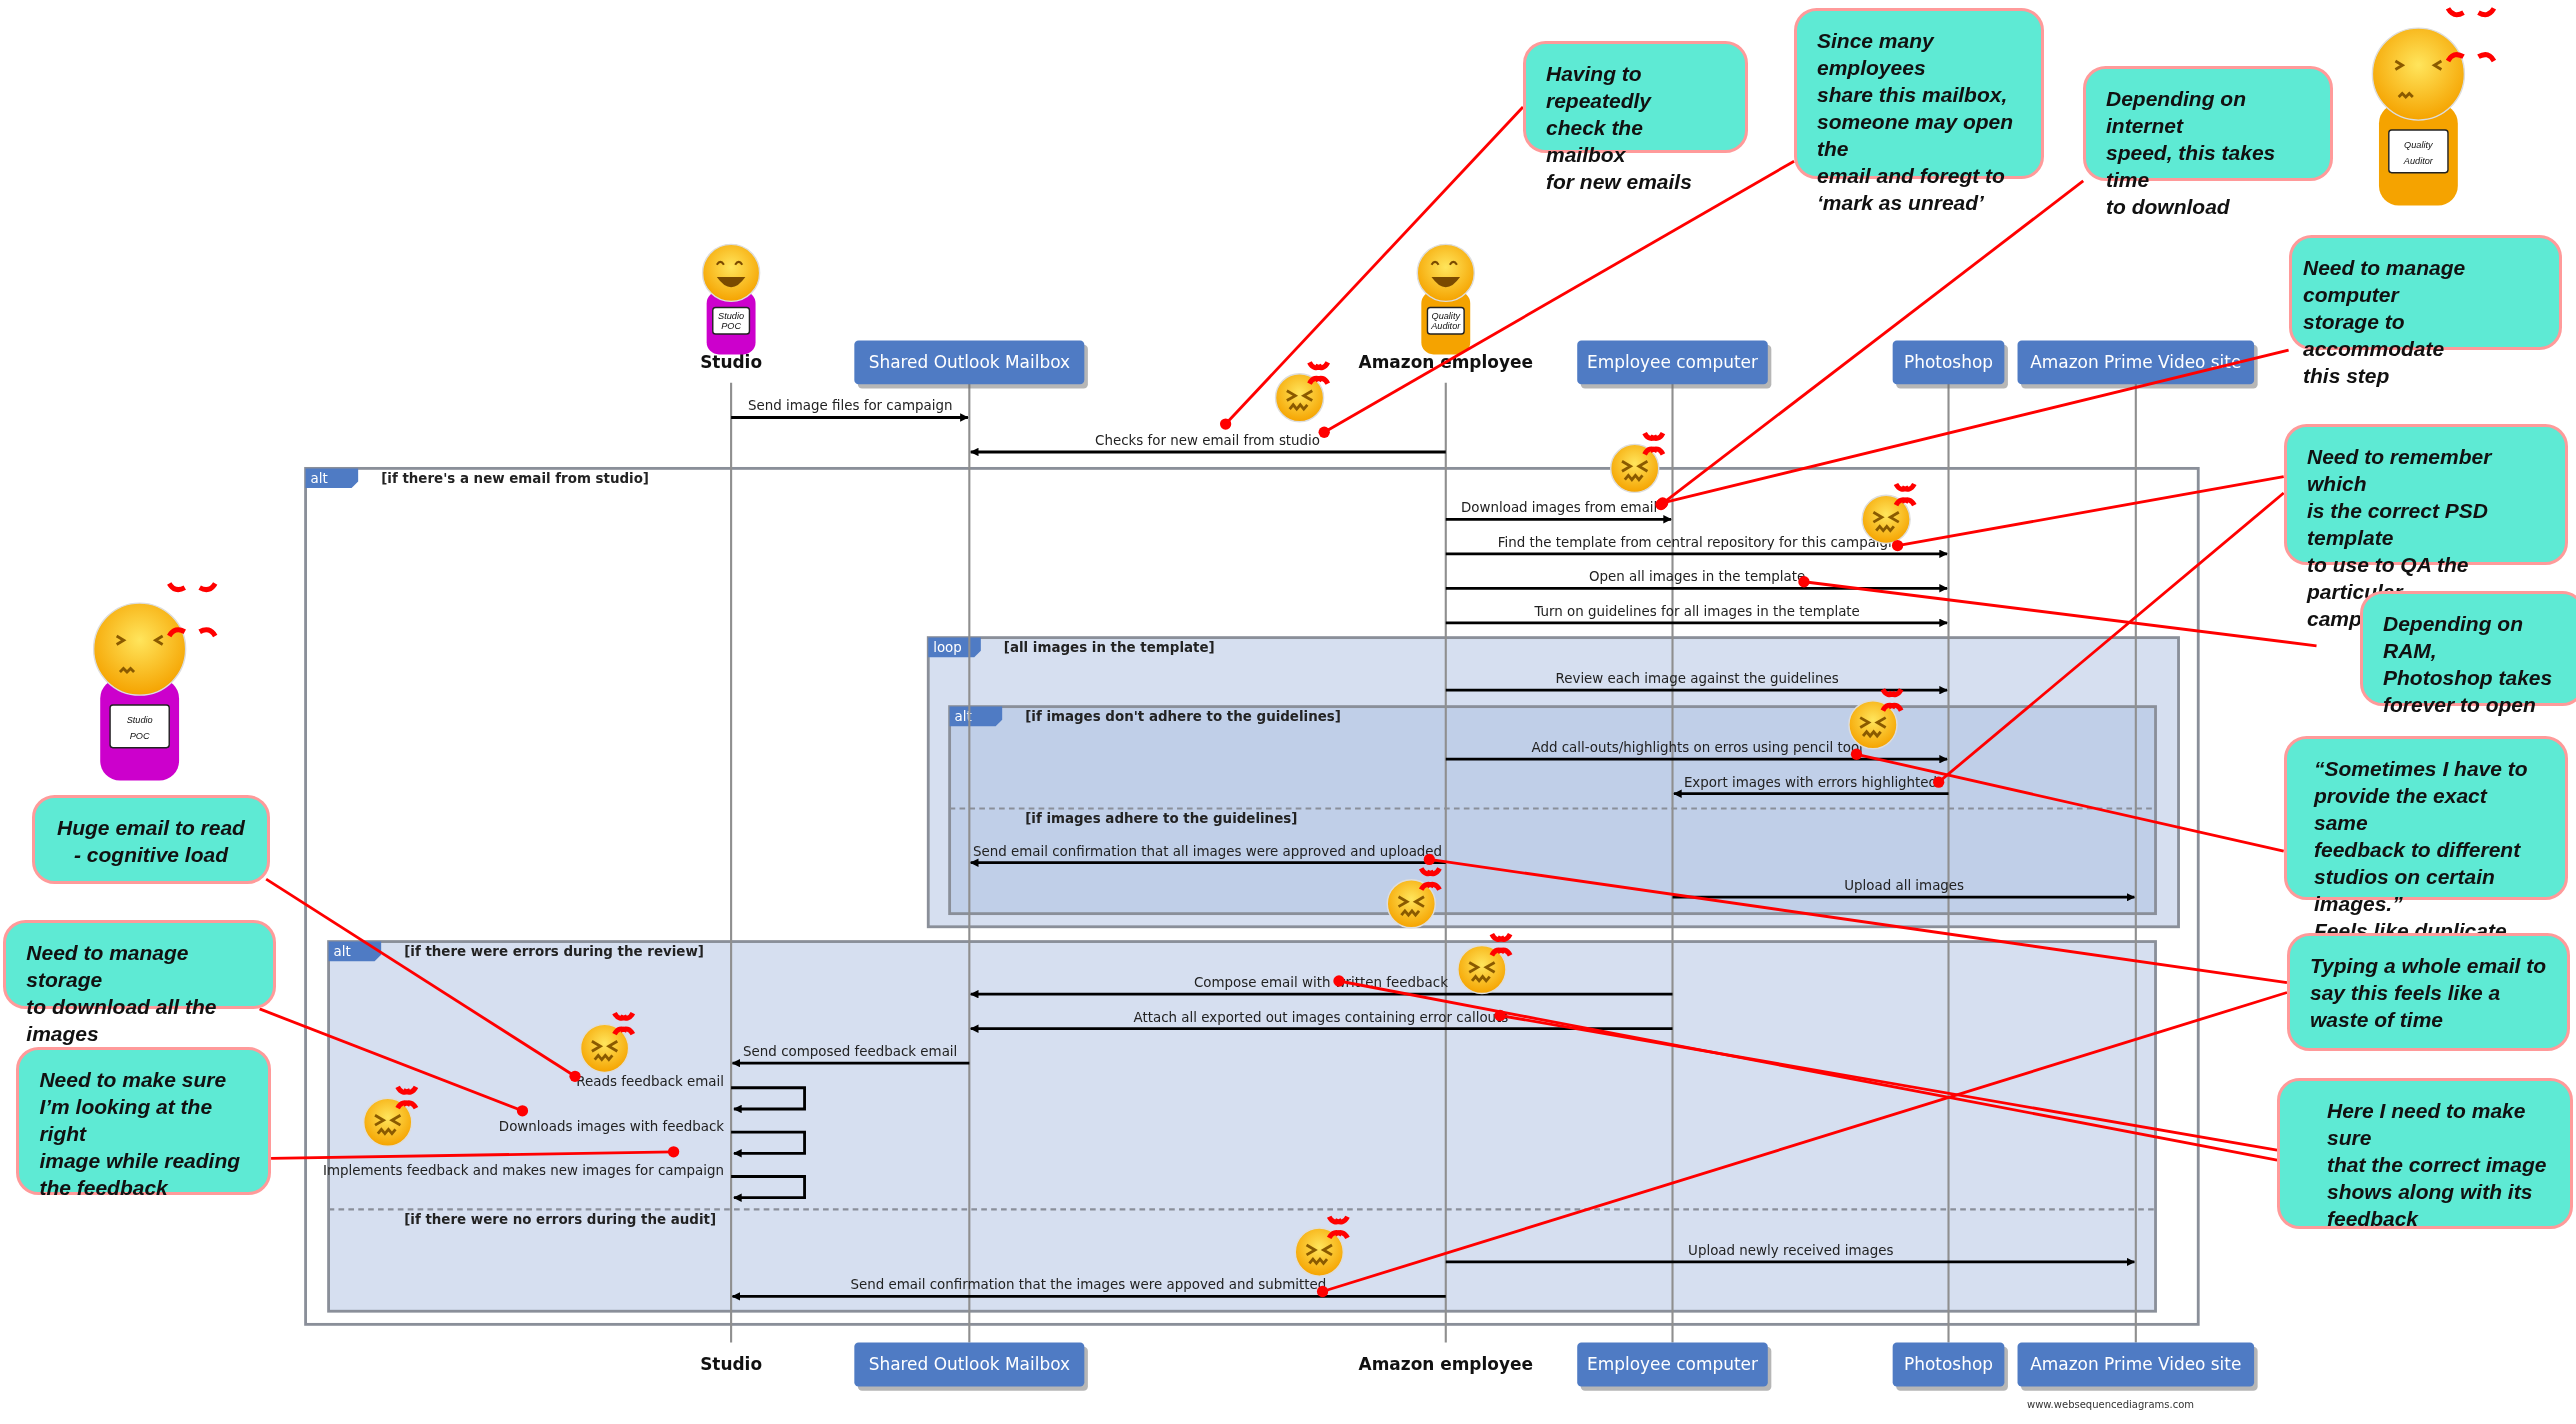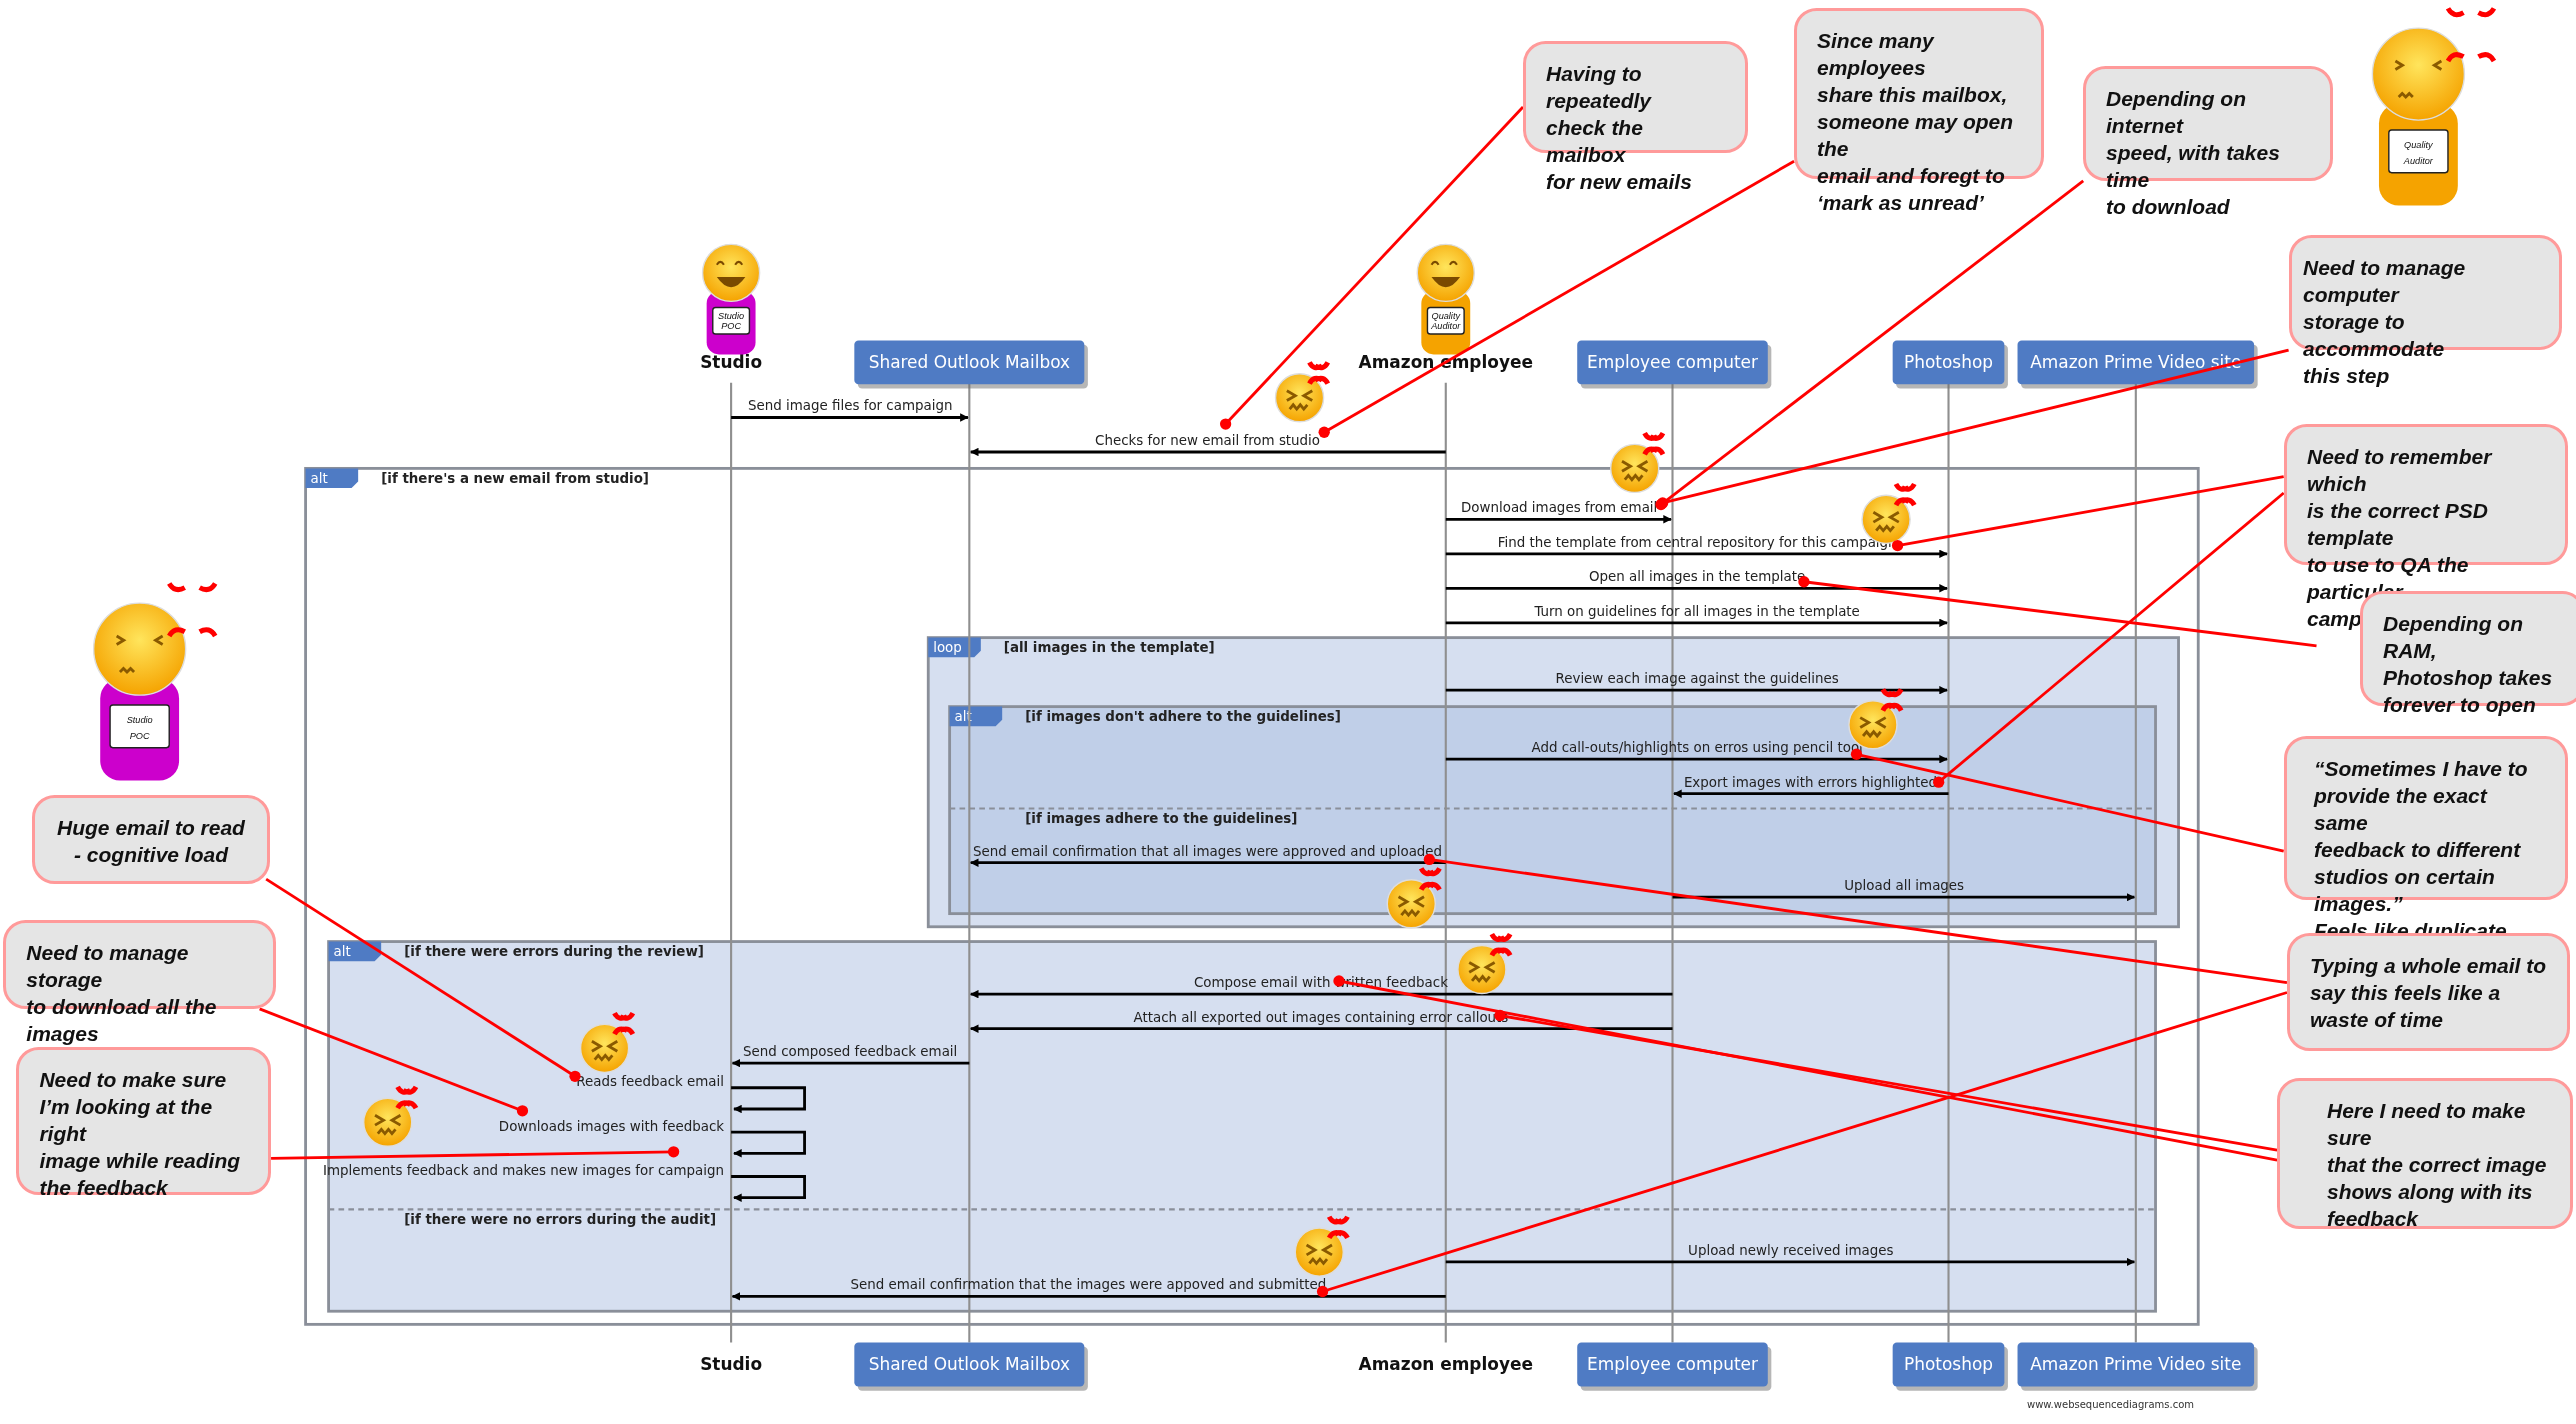--- a/index.html
+++ b/index.html
@@ -4,21 +4,21 @@
 <style>
   html, body { margin:0; padding:0; background:#ffffff; }
   body { width:2576px; height:1425px; position:relative; overflow:hidden; font-family:"DejaVu Sans", sans-serif; }
   #diagram { position:absolute; left:0; top:0; }
   .msg-text { font-family:"DejaVu Sans", sans-serif; font-size:19px; fill:#222; }
   .frame-label { font-family:"DejaVu Sans", sans-serif; font-size:19px; fill:#ffffff; }
   .guard { font-family:"DejaVu Sans", sans-serif; font-size:19px; fill:#222; font-weight:bold; }
   .actor-text { font-family:"DejaVu Sans", sans-serif; font-size:24px; fill:#ffffff; }
   .actor-plain { font-family:"DejaVu Sans", sans-serif; font-size:24px; fill:#111; font-weight:bold; }
   .callout {
-    position:absolute; background:#e5e5e5; border:3.5px solid #ff9a9a; border-radius:22.6px;
+    position:absolute; background:#5eead4; border:3.5px solid #ff9a9a; border-radius:22.6px;
     box-sizing:border-box; padding:15.5px 20px;
     font-family:"Liberation Sans", sans-serif; font-weight:bold; font-style:italic;
     font-size:21px; line-height:27px; color:#111; white-space:pre-line;
   }
   .watermark { position:absolute; left:2027px; top:1399px; font-family:"DejaVu Sans", sans-serif; font-size:10px; color:#333; }
   .badge-text { font-family:"Liberation Sans", sans-serif; font-style:italic; font-size:13px; fill:#111; }
 </style>
 </head>
 <body>
 
@@ -322,21 +322,21 @@
 <div id="callouts-layer">
     <div class="callout" style="left: 1523px; top: 41px; width: 225px; height: 112px;">Having to repeatedly
 check the mailbox
 for new emails</div>
     <div class="callout" style="left: 1794px; top: 8.2px; width: 250px; height: 171px;">Since many employees
 share this mailbox,
 someone may open the
 email and foregt to
 ‘mark as unread’</div>
     <div class="callout" style="left: 2083px; top: 66px; width: 250px; height: 115px;">Depending on internet
-speed, with takes time
+speed, this takes time
 to download</div>
     <div class="callout" style="left: 2289px; top: 235px; width: 273px; height: 115px; padding-left: 11px;">Need to manage computer
 storage to accommodate
 this step</div>
     <div class="callout" style="left: 2284px; top: 424px; width: 284px; height: 141px;">Need to remember which
 is the correct PSD template
 to use to QA the particular
 campaign</div>
     <div class="callout" style="left: 2317px; top: 591px; width: 225px; height: 115px; margin-left: 43px;">Depending on RAM,
 Photoshop takes

